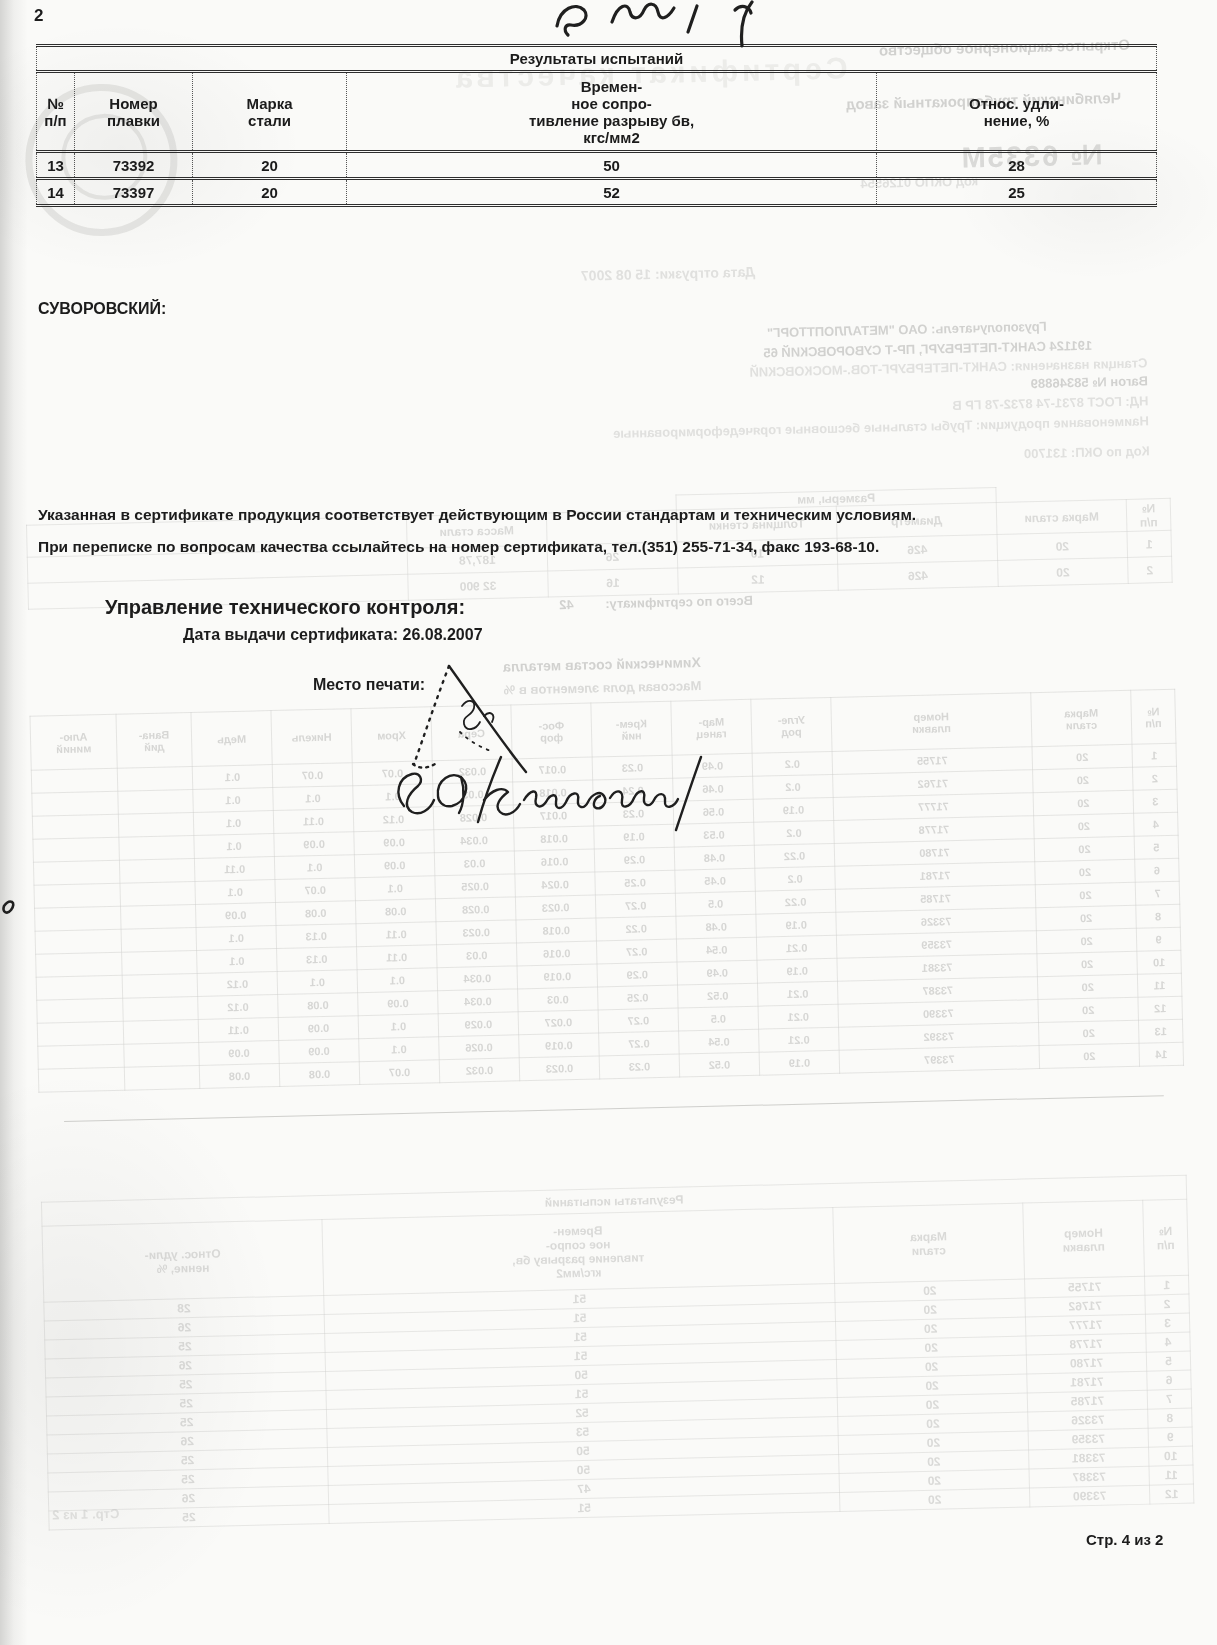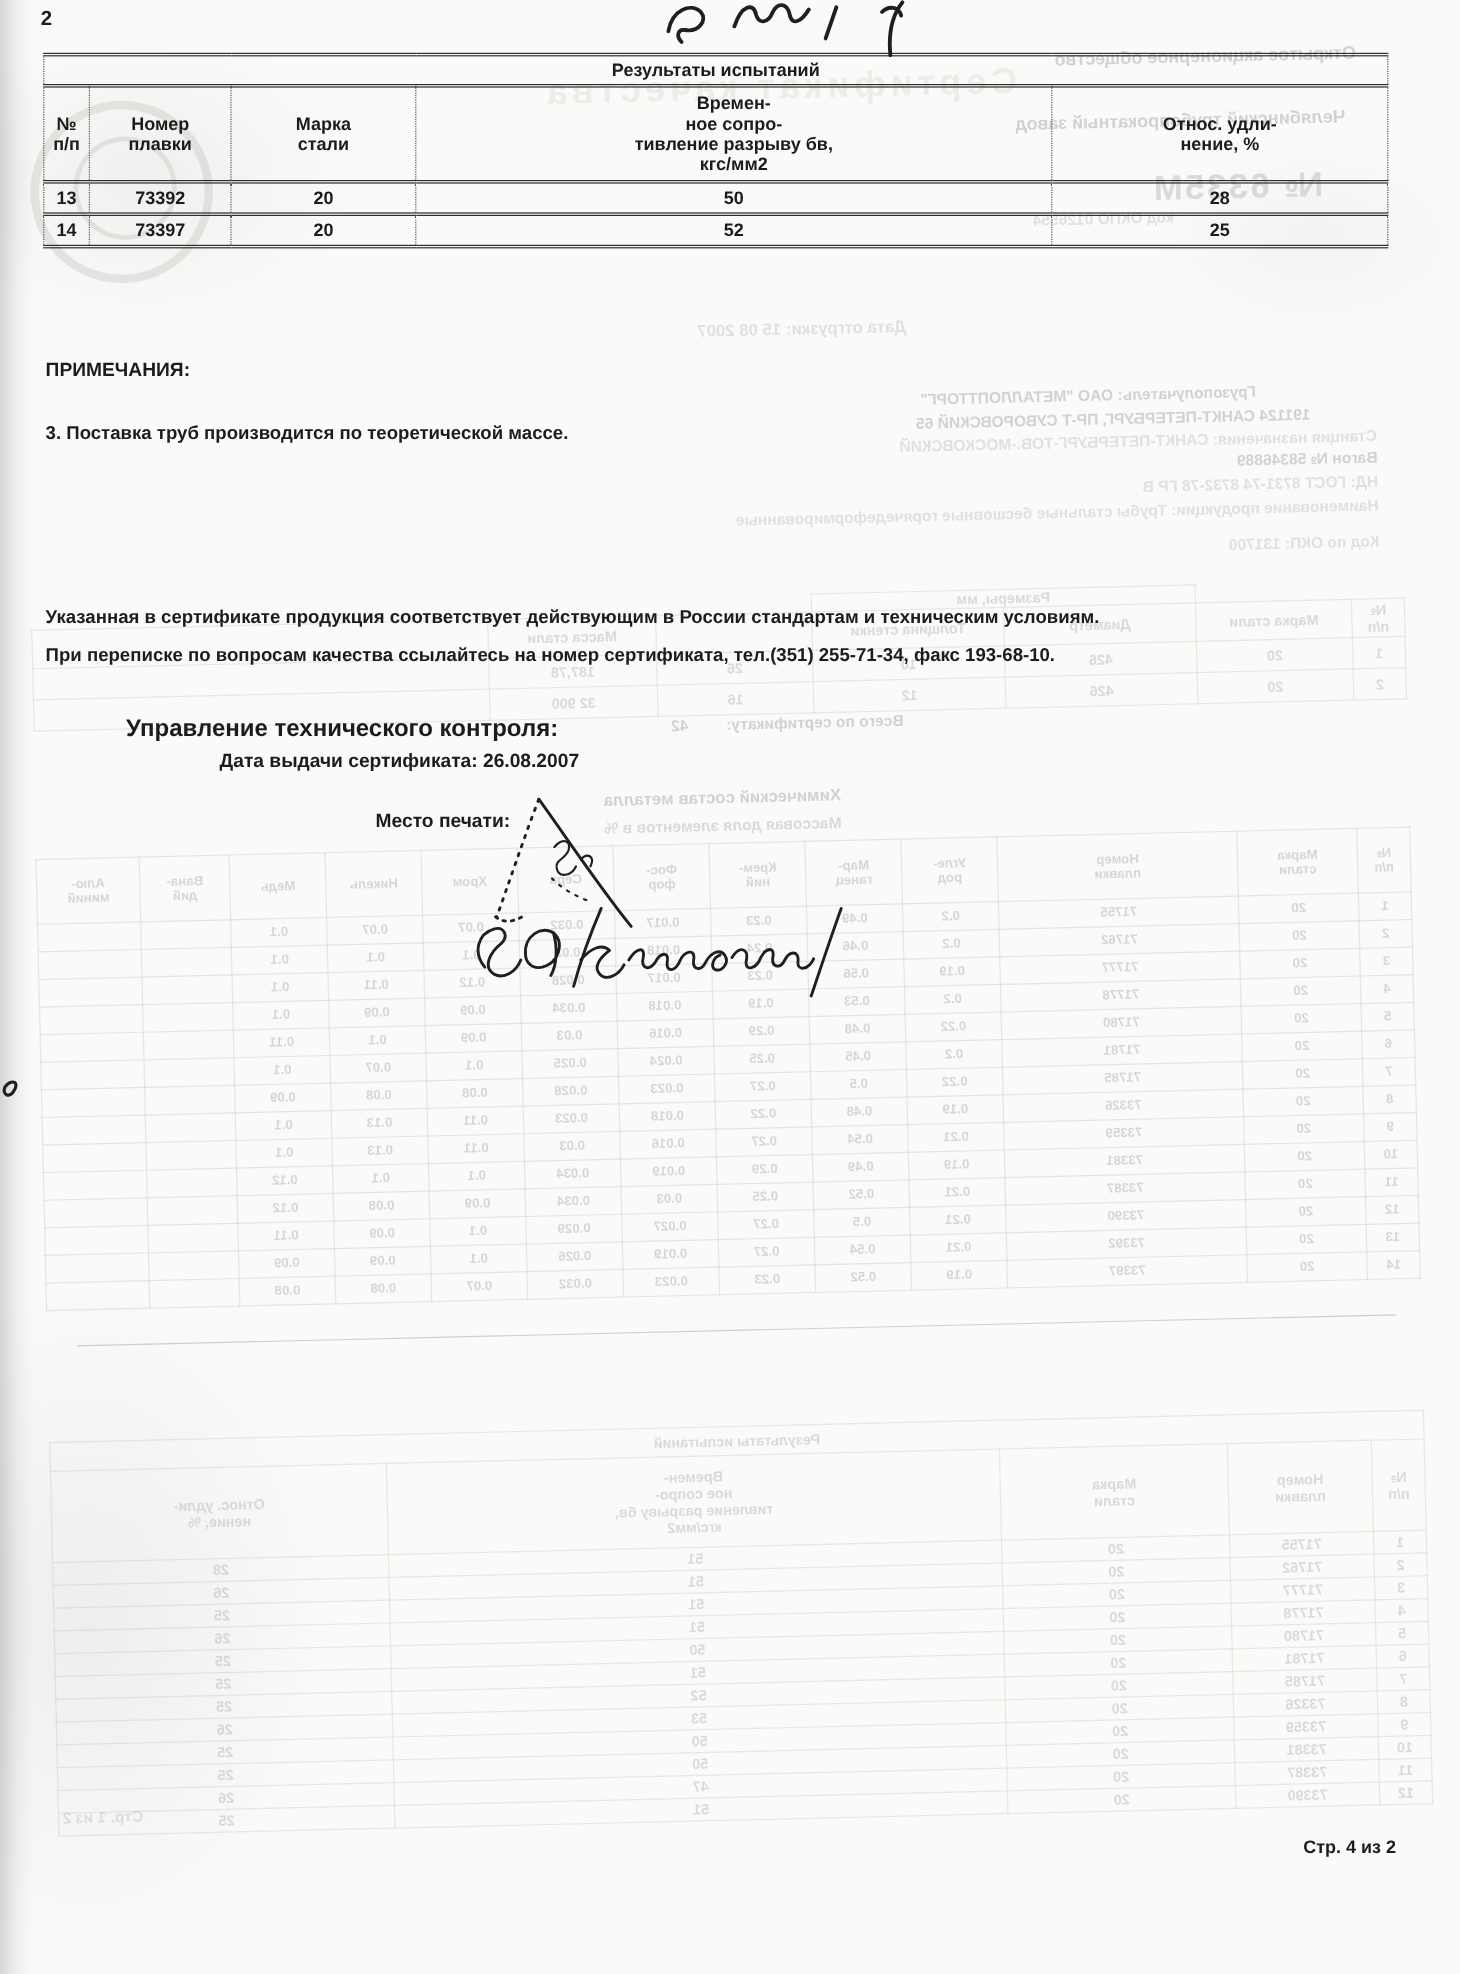--- a/index.html
+++ b/index.html
@@ -538,24 +538,23 @@
       <tr style="height:27px;">
       <td>14</td>
       <td>73397</td>
       <td>20</td>
       <td>52</td>
       <td>25</td>
     </tr>
     </tbody>
 </table>
 
-<div class="abs fg-text" style="left:38px;top:300px;font-size:16px;">ПРИМЕЧАНИЯ:</div>
+<div class="abs fg-text" style="left:38px;top:300px;font-size:16px;">СУВОРОВСКИЙ:</div>
 
 <div id="notes-list" class="abs fg-text" style="left:38px;top:350px;width:1048px;font-size:15.5px;line-height:23px;">
-    <div class="note">3. Поставка труб производится по теоретической массе.</div>
   </div>
 
 <div class="abs fg-text" style="left:38px;top:506px;width:1120px;font-size:15.5px;">Указанная в сертификате продукция соответствует действующим в России стандартам и техническим условиям.</div>
 <div class="abs fg-text" style="left:38px;top:538px;width:1120px;font-size:15.5px;">При переписке по вопросам качества ссылайтесь на номер сертификата, тел.(351) 255-71-34, факс 193-68-10.</div>
 
 <div class="abs fg-text" style="left:105px;top:596px;font-size:20px;">Управление технического контроля:</div>
 <div class="abs fg-text" style="left:183px;top:626px;font-size:16px;">Дата выдачи сертификата: 26.08.2007</div>
 <div class="abs fg-text" style="left:313px;top:676px;font-size:16px;">Место печати:</div>
 
 <div class="abs fg-text" style="left:1086px;top:1531px;font-size:15px;">Стр. 4 из 2</div>

